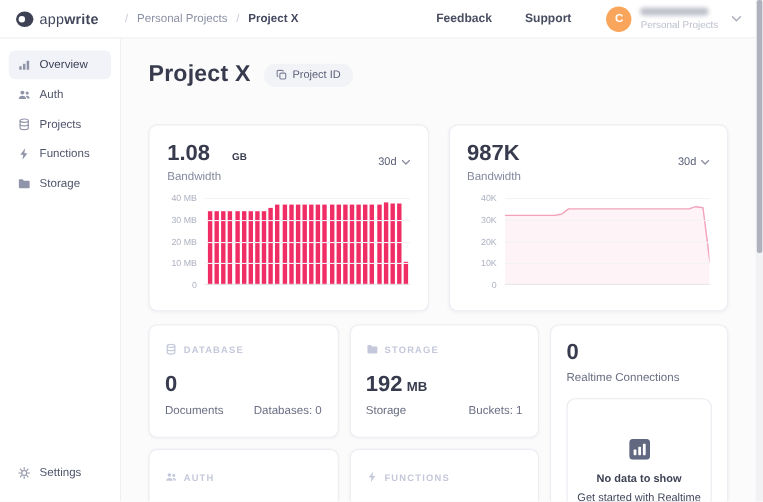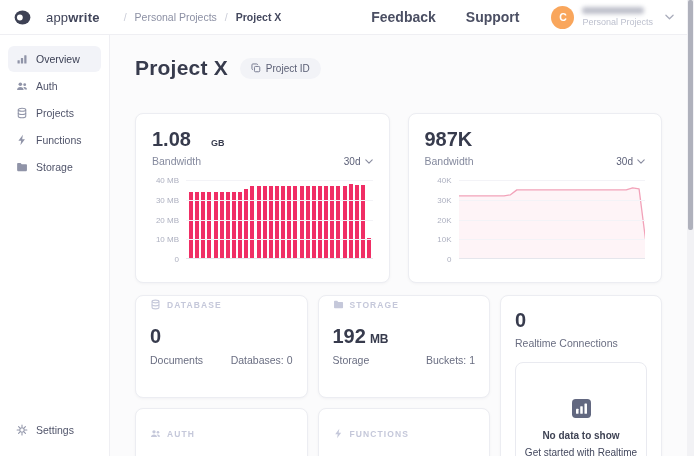--- a/index.html
+++ b/index.html
@@ -11,30 +11,30 @@
     position:relative;
   }
   svg { display:block; }
 
   
   .header {
     position:absolute; top:0; left:0; right:0; height:35px;
     background:#fff; border-bottom:1px solid #EFEFF3;
     display:flex; align-items:center; padding:0 20px 0 14px; z-index:5;
   }
-  .logo { display:flex; align-items:center; gap:15px; cursor:pointer; }
+  .logo { display:flex; align-items:center; gap:5px; cursor:pointer; }
   .logo-text { font-size:13px; color:#41455A; letter-spacing:.2px; }
   .logo-text .lt-app { font-weight:400; }
   .logo-text .lt-write { font-weight:700; }
   .crumbs { display:flex; align-items:center; gap:8px; margin-left:24px; font-size:10.5px; }
   .crumb-sep { color:#C9CCD7; }
   .crumb { color:#8C90A4; cursor:pointer; }
   .crumb.current { color:#44485E; font-weight:600; }
   .hspacer { flex:1; }
-  .hlink { font-size:14px; font-weight:600; color:#4B4F63; margin-left:30px; cursor:pointer; }
+  .hlink { font-size:11px; font-weight:600; color:#4B4F63; margin-left:30px; cursor:pointer; }
   .account { display:flex; align-items:center; gap:8px; margin-left:32px; cursor:pointer; }
   .avatar {
     width:23px; height:23px; border-radius:50%; background:#F9A65C;
     color:#fff; font-size:10.5px; font-weight:700;
     display:flex; align-items:center; justify-content:center;
   }
   .acct-text { display:flex; flex-direction:column; gap:3px; }
   .redacted { width:62px; height:7px; border-radius:3px; background:#BDBFCA; filter:blur(2px); }
   .acct-org { font-size:9px; color:#BDC0CE; }
   .account .chev { color:#A9ACBB; margin-left:4px; }
@@ -67,21 +67,21 @@
   .badge .bicon { color:#7A7E93; display:flex; }
 
   .card {
     background:#fff; border:1px solid #ECEDF2; border-radius:8px;
     box-shadow:0 1px 3px rgba(25,28,45,.04);
   }
 
   
   .charts-row { display:flex; gap:18px; }
   .chart-card { flex:1; height:170px; padding:14px 16px 12px 16px; }
-  .cc-top { display:flex; justify-content:space-between; align-items:flex-end; }
+  .cc-top { display:flex; justify-content:space-between; align-items:center; }
   .metric-line { display:flex; align-items:baseline; gap:4px; }
   .metric-value { font-size:20px; font-weight:700; color:#373B4D; }
   .metric-unit { font-size:9px; font-weight:700; color:#373B4D;margin-left:16px; }
   .metric-label { font-size:10.5px; color:#858A9E; margin-top:4px; }
   .range-select { display:flex; align-items:center; gap:4px; font-size:10px; color:#5C6078; cursor:pointer; }
   .range-select .chev { color:#8A8DA0; }
 
   .chart-area { display:flex; margin-top:13px; height:79px; }
   .ylabels { position:relative; width:34px; }
   .ylabels .tick {
@@ -92,21 +92,21 @@
   .gridline { position:absolute; left:0; right:0; height:1px; background:#F3F3F7; }
   .gridline.baseline { background:#E5E6EC; top:auto; bottom:0; }
   .bars { position:absolute; inset:0 1px 0 3px; display:flex; align-items:flex-end; justify-content:space-between; }
   .bar { width:4px; }
   .line-svg { position:absolute; inset:0; width:100%; height:100%; }
 
   
   .stats-section { display:flex; gap:10px; margin-top:12px; }
   .stats-left { width:355px; flex:none; display:flex; flex-direction:column; gap:10px; }
   .stats-left .srow { display:flex; gap:10px; }
-  .stat-card { flex:1; height:103px; padding:3px 14px; }
+  .stat-card { flex:1; height:103px; padding:16px 14px; }
   .stat-card.stub { height:120px; padding-top:19px; }
   .cat-row { display:flex; align-items:center; gap:6px; color:#C5C8DA; }
   .cat-row .cicon { display:flex; color:#C5C8DA; }
   .cat-label { font-size:8.5px; font-weight:700; letter-spacing:1.1px; }
   .stat-value-line { display:flex; align-items:baseline; gap:4px; margin-top:15px; }
   .stat-value { font-size:20px; font-weight:700; color:#373B4D; }
   .stat-unit { font-size:12px; font-weight:700; color:#373B4D; }
   .stat-bottom { display:flex; justify-content:space-between; margin-top:6px; font-size:10.5px; color:#6A6E82; }
 
   .realtime-card { flex:1; height:240px; padding:13px 14px; }

